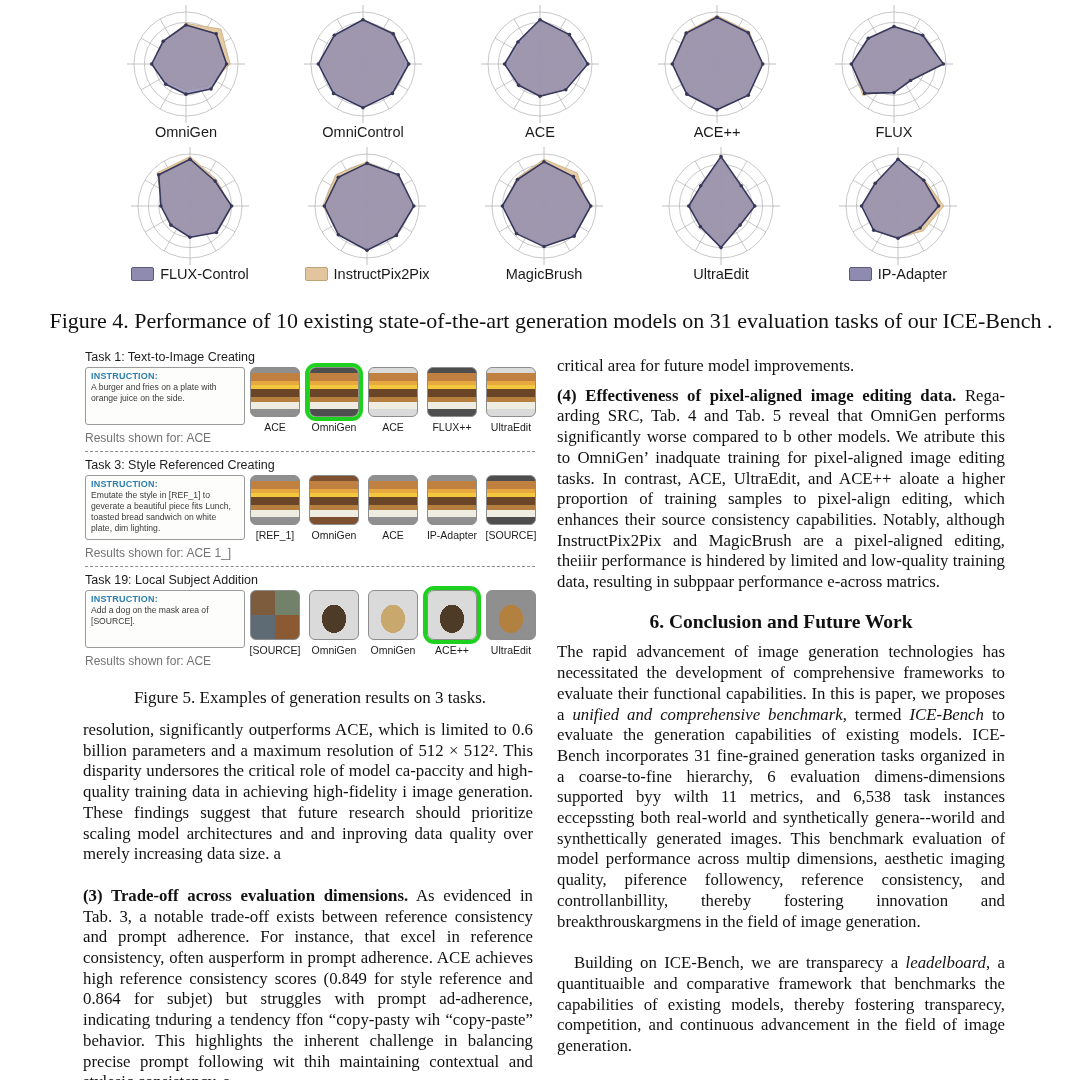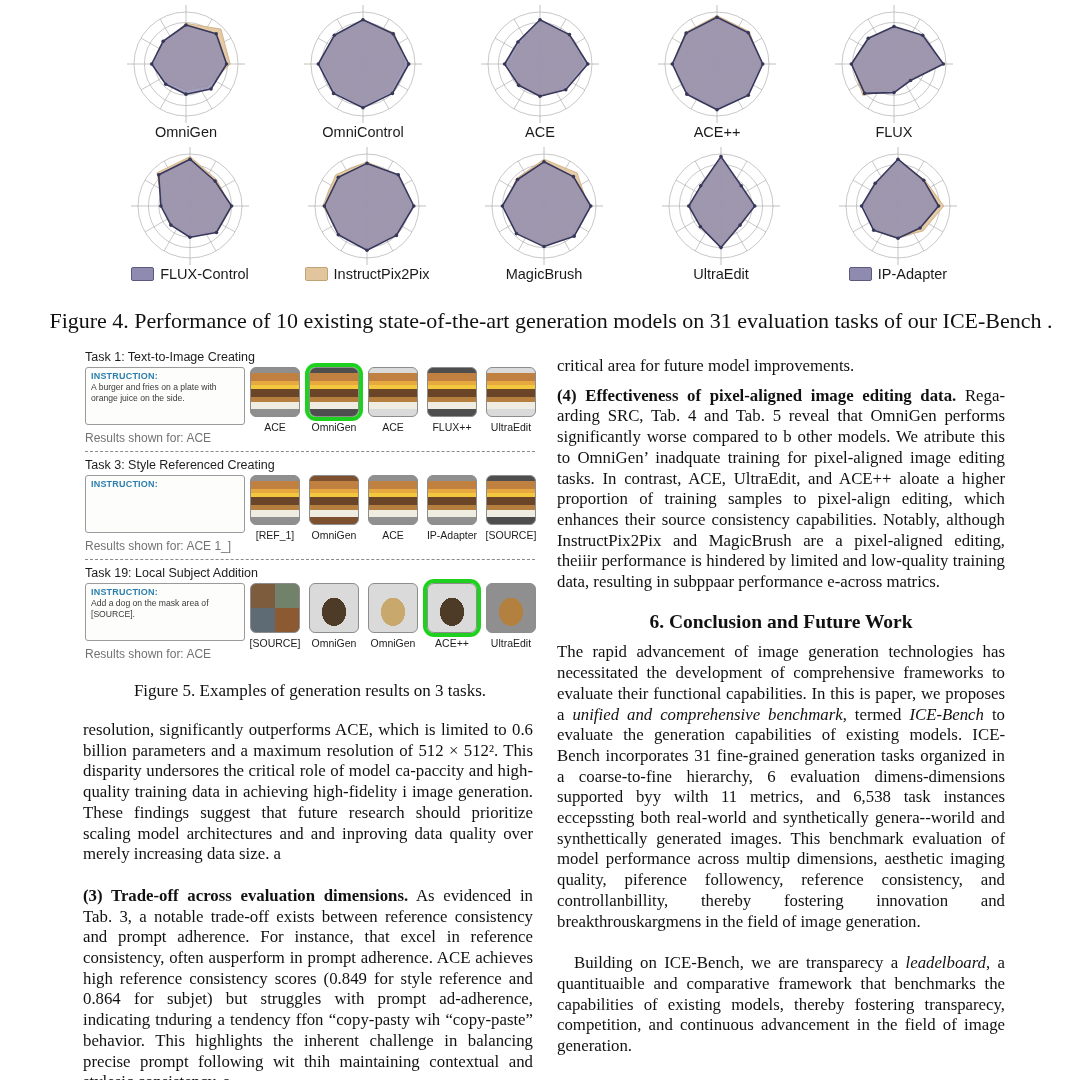--- a/index.html
+++ b/index.html
@@ -482,20 +482,21 @@
             </div>
           </div>
         </div>
       </div>
       <div class="task-panel dashed">
         <div class="task-title">Task 3: Style Referenced Creating</div>
         <div class="task-row">
           <div class="task-left">
             <div class="instr-box">
               <span class="instr-label">INSTRUCTION:</span>
+              <div class="instr-text">Emutate the style in [REF_1] to geverate a beautiful piece fits Lunch, toasted bread sandwich on white plate, dim lighting.</div>
             </div>
             <div class="results-line">Results shown for: ACE 1_]</div>
           </div>
           <div class="thumb-row">
             <div class="thumb-col">
               <div class="thumb img-burger bg-gray"></div>
               <div class="thumb-label">[REF_1]</div>
             </div>
             <div class="thumb-col">
               <div class="thumb img-burger bg-wood"></div>

